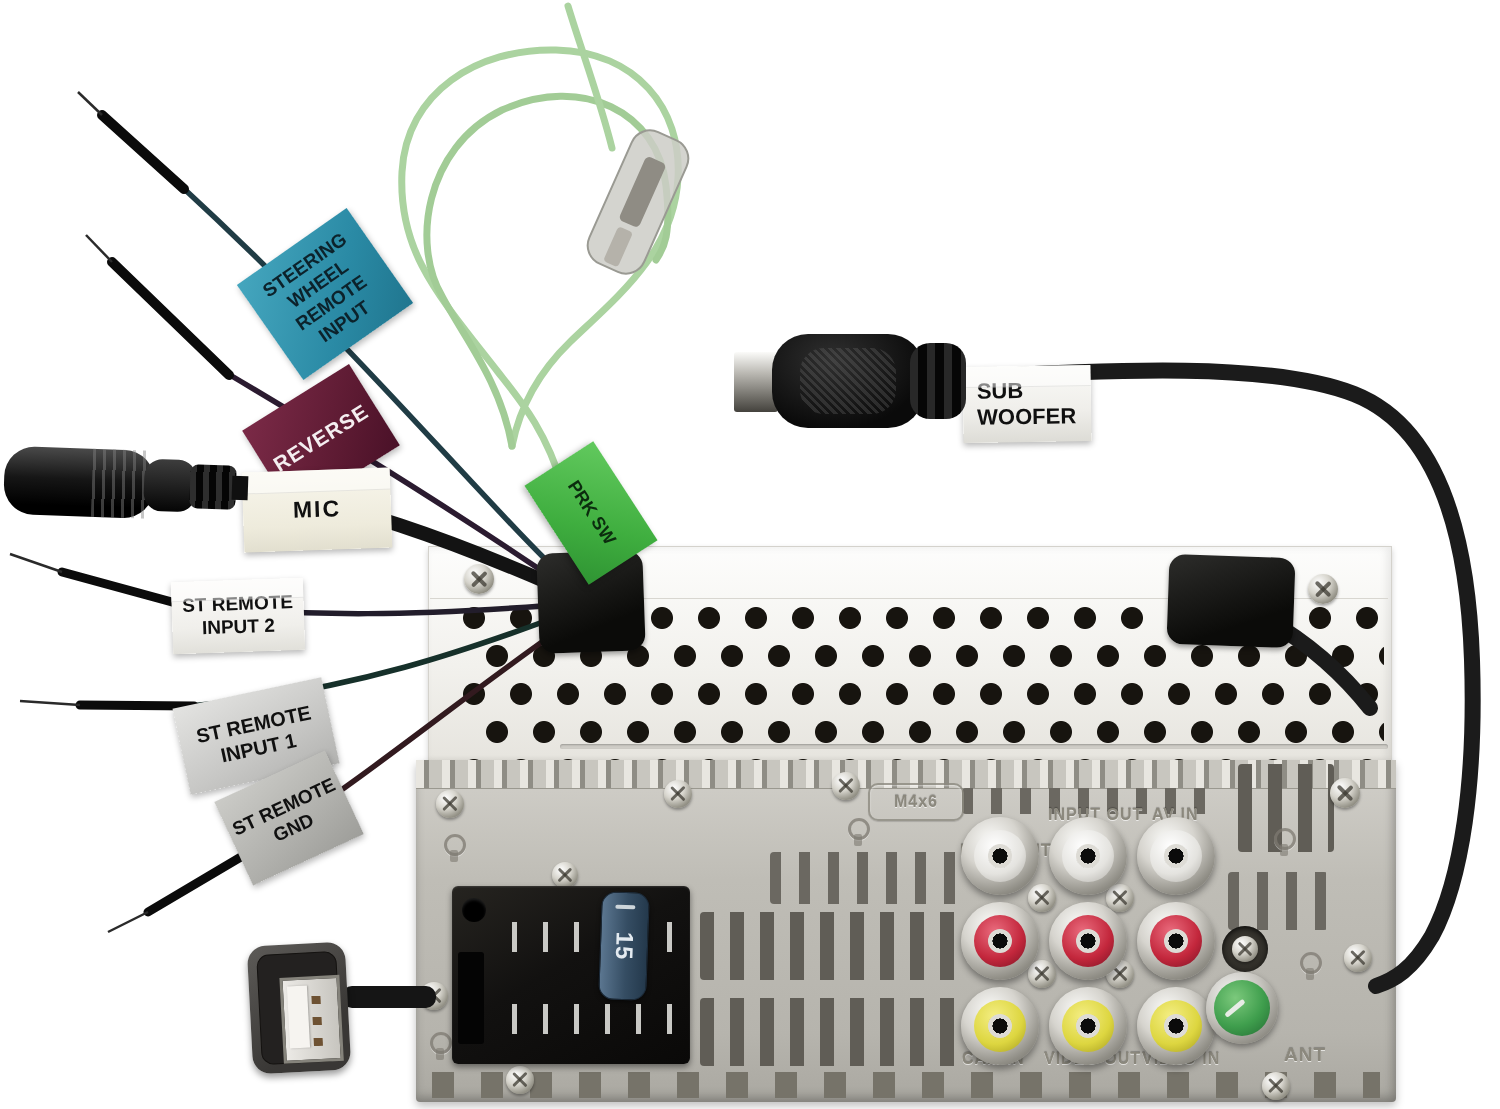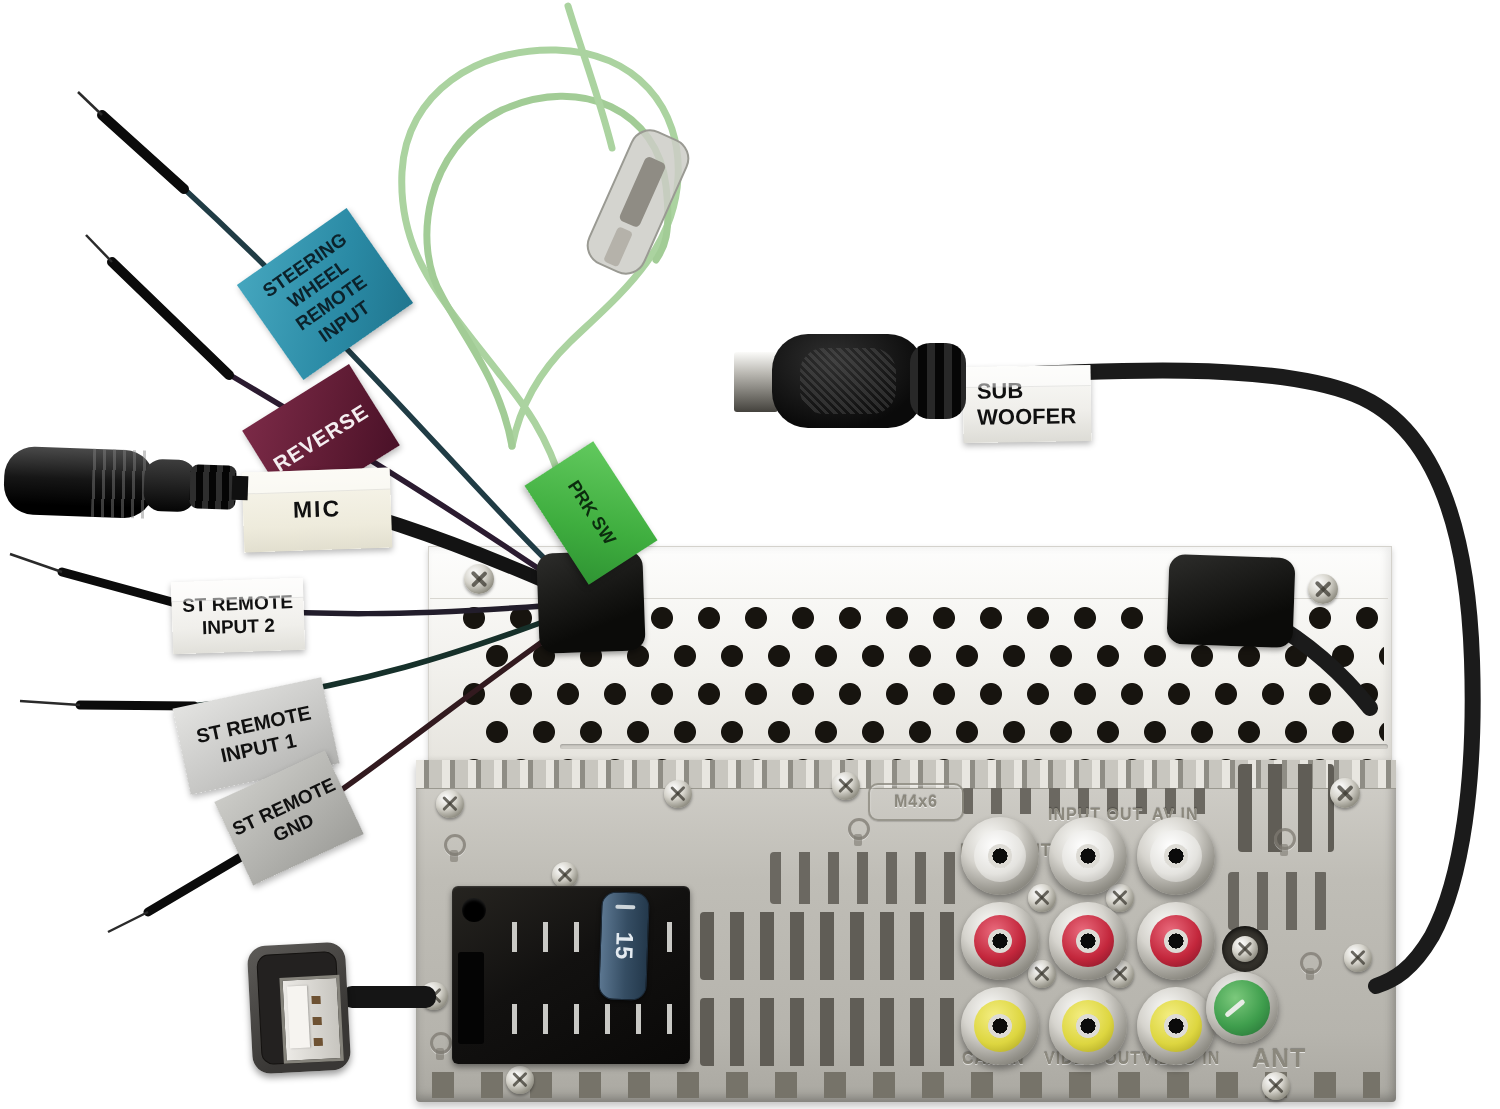--- a/index.html
+++ b/index.html
@@ -194,21 +194,21 @@
 
   <div class="abs m4box stamp">
       <span>M4x6</span>
     </div>
   <div class="abs stamp" style="left:960px;top:806px;font-size:16px;margin-top:36px;">REAR OUT</div>
   <div class="abs stamp" style="left:1048px;top:806px;font-size:16px;">INPUT OUT</div>
   <div class="abs stamp" style="left:1152px;top:806px;font-size:16px;">AV IN</div>
   <div class="abs stamp" style="left:962px;top:1050px;font-size:16px;">CAM IN</div>
   <div class="abs stamp" style="left:1044px;top:1050px;font-size:16px;">VIDEO OUT</div>
   <div class="abs stamp" style="left:1142px;top:1050px;font-size:16px;">VIDEO IN</div>
-  <div class="abs stamp" style="left:1252px;top:1044px;font-size:25px;">ANT</div>
+  <div class="abs stamp" style="left:1284px;top:1044px;font-size:19px;">ANT</div>
   <div class="abs stamp" style="left:618px;top:1036px;font-size:26px;transform:skewX(-8deg);">15A</div>
 
   <div class="abs rca white" style="left:961px;top:817px;"></div>
   <div class="abs rca white" style="left:1049px;top:817px;"></div>
   <div class="abs rca white" style="left:1137px;top:817px;"></div>
   <div class="abs rca red" style="left:961px;top:902px;"></div>
   <div class="abs rca red" style="left:1049px;top:902px;"></div>
   <div class="abs rca red" style="left:1137px;top:902px;"></div>
   <div class="abs rca yellow" style="left:961px;top:987px;"></div>
   <div class="abs rca yellow" style="left:1049px;top:987px;"></div>

